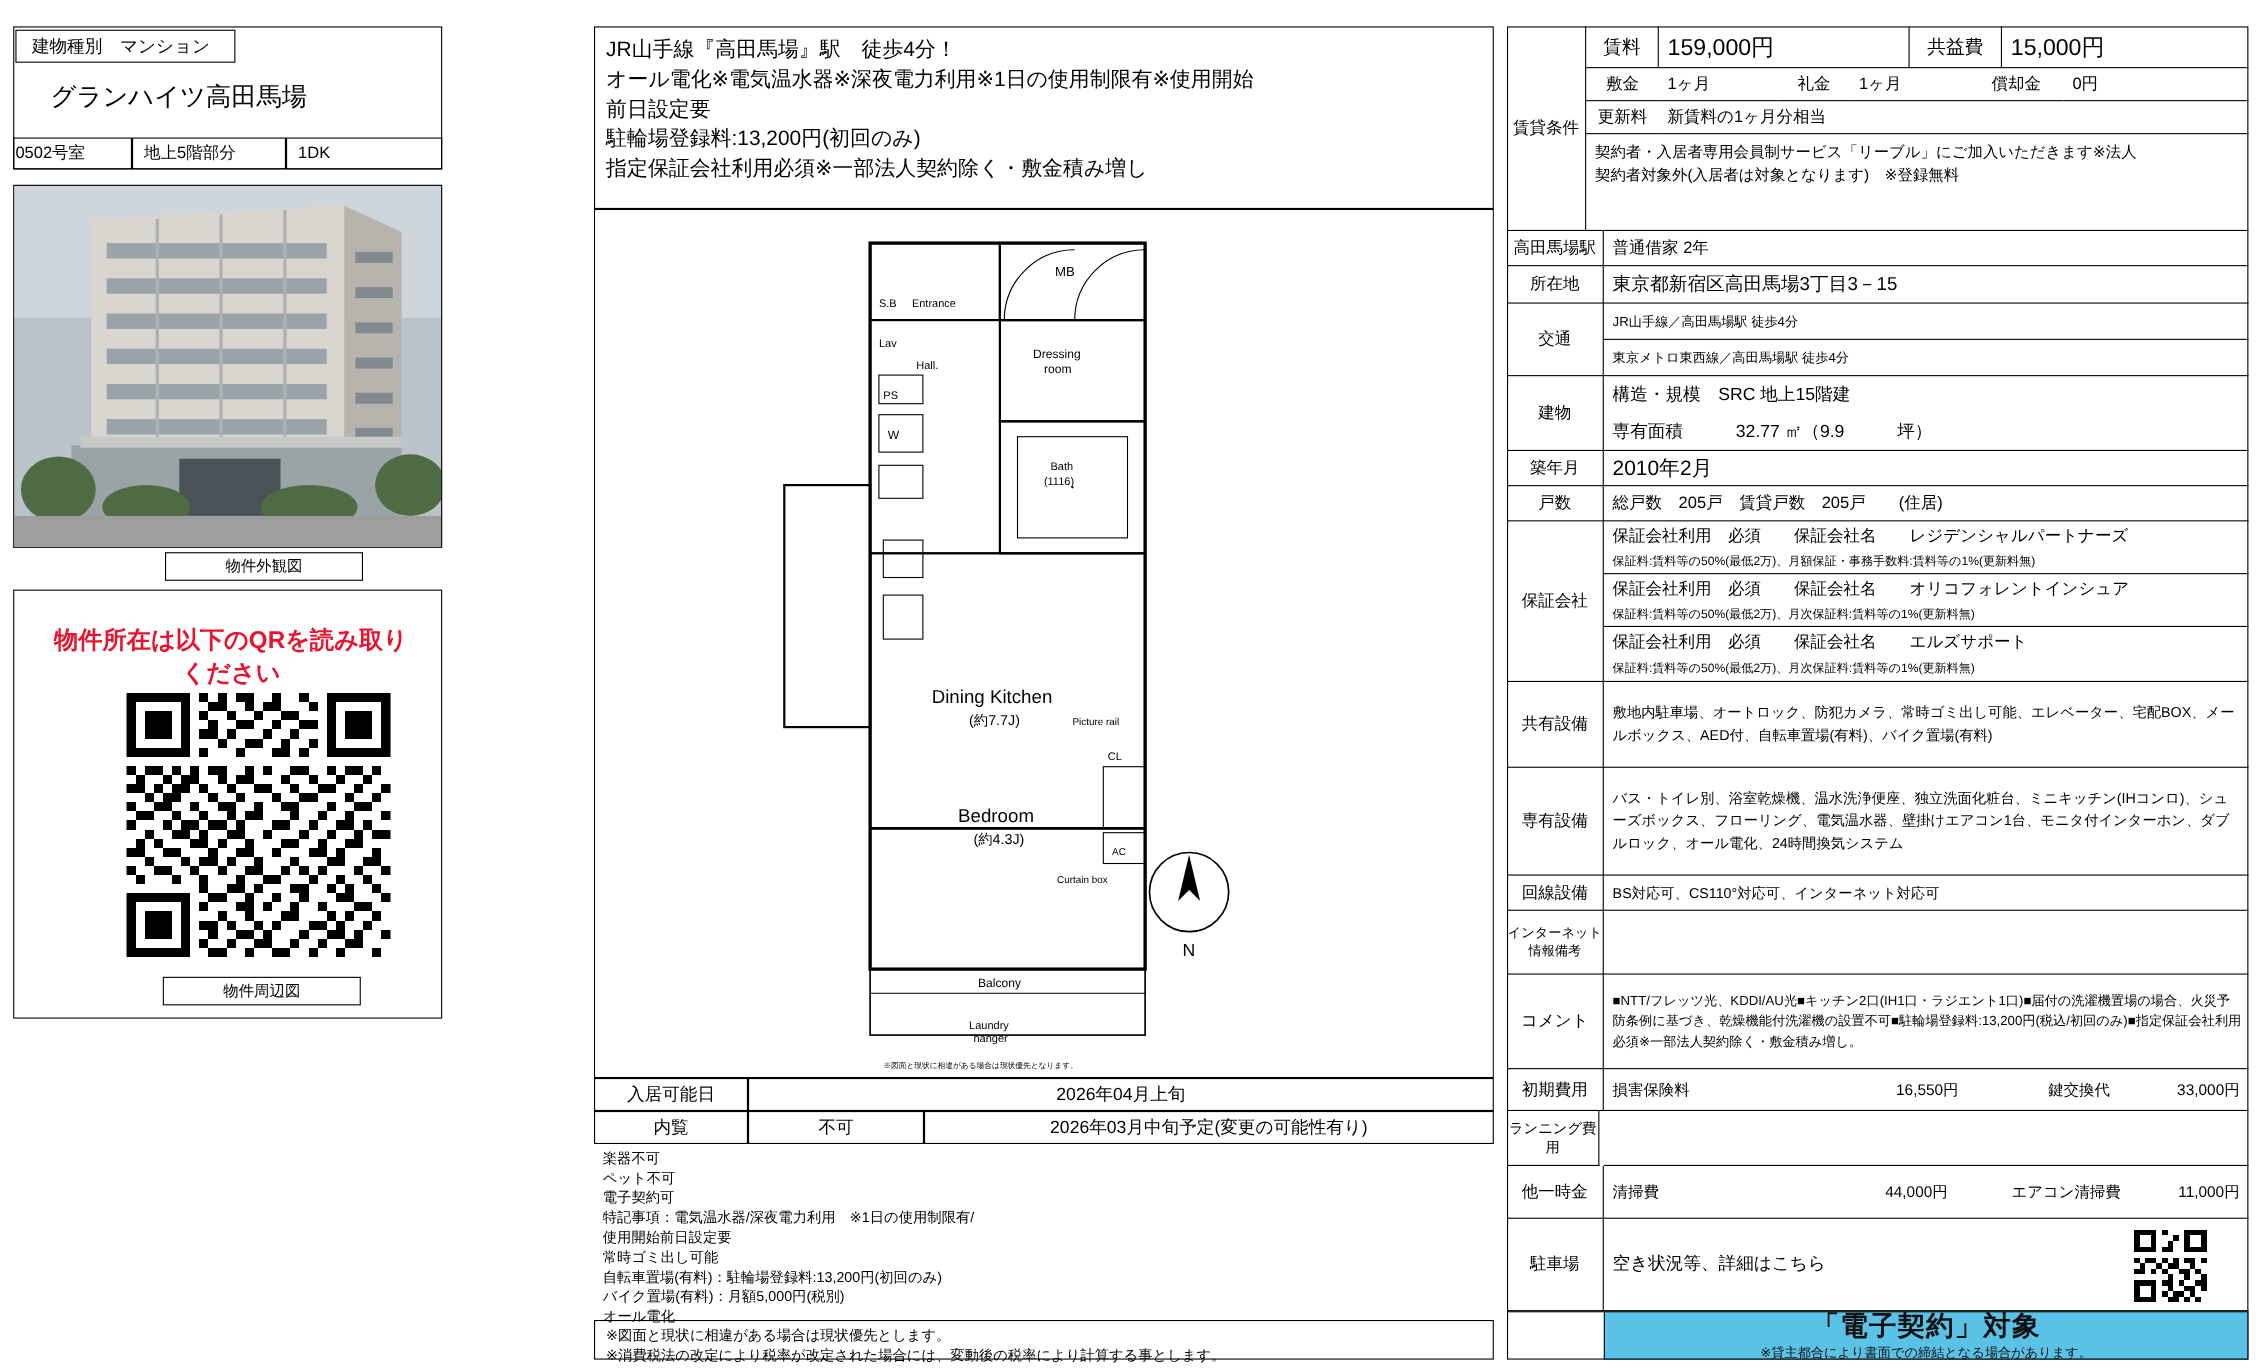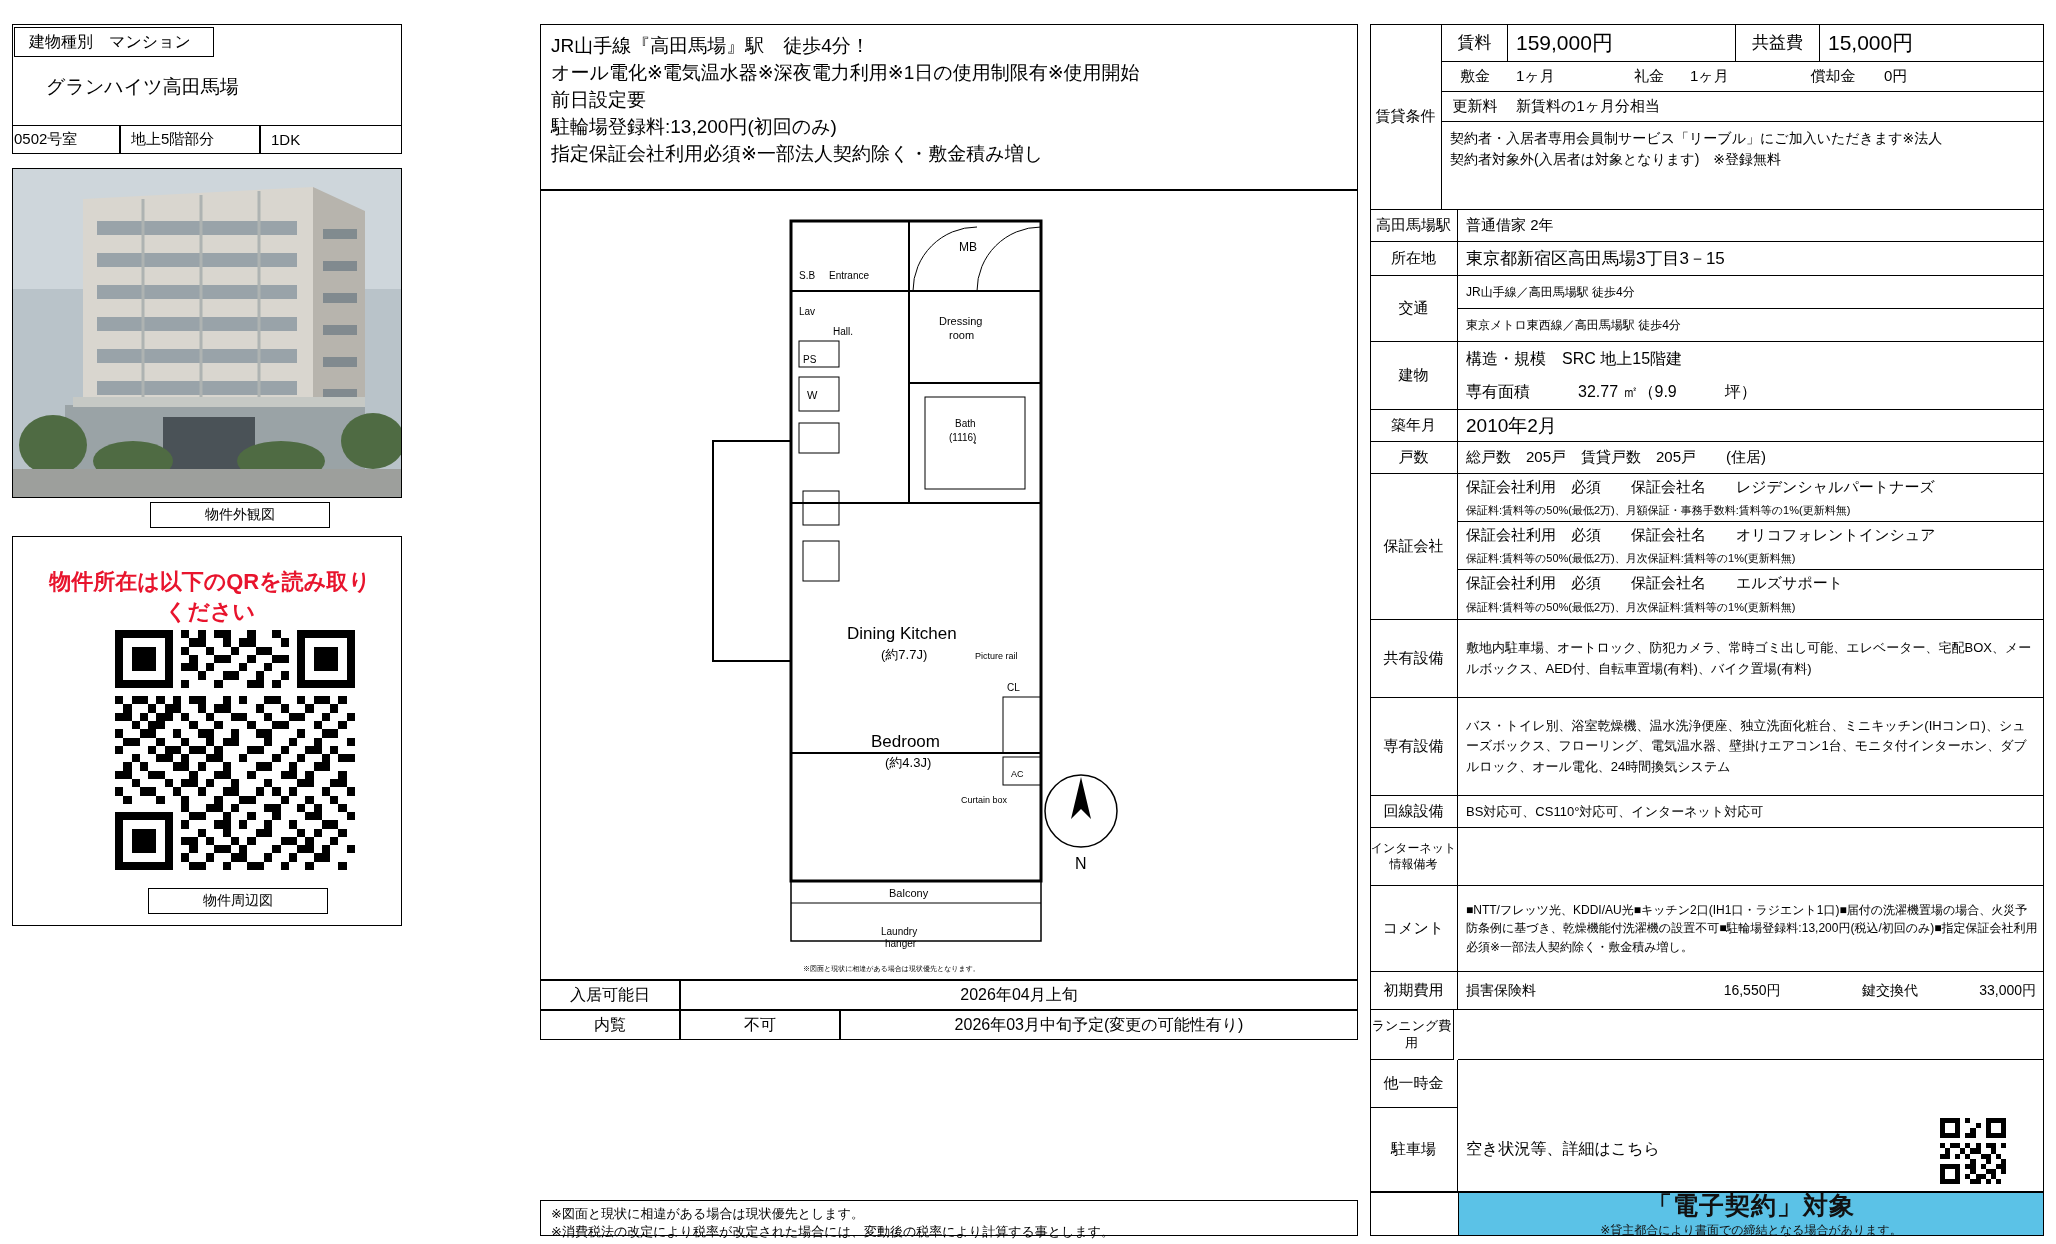--- a/index.html
+++ b/index.html
@@ -40,21 +40,21 @@
   .rlabel{position:absolute;box-sizing:border-box;border-right:1px solid #000;display:flex;align-items:center;justify-content:center;text-align:center;font-size:15px;}
   .rval{position:absolute;box-sizing:border-box;display:flex;align-items:center;padding-left:8px;}
 </style>
 </head>
 <body>
 
 <div id="sheet">
 
   <div class="bx" id="topleft"></div>
   <div class="bx t lft" id="bt-lab">建物種別　マンション</div>
-  <div class="t lft" id="bt-name" style="font-size:19px;padding-left:32px;">グランハイツ高田馬場</div>
+  <div class="t lft" id="bt-name" style="font-size:23px;padding-left:32px;">グランハイツ高田馬場</div>
   <div class="bx t ctr" id="cell-room" style="font-size:15px;justify-content:flex-start;padding-left:1px;">0502号室</div>
   <div class="bx t ctr" id="cell-floor" style="font-size:15px;justify-content:flex-start;padding-left:10px;">地上5階部分</div>
   <div class="bx t ctr" id="cell-type" style="font-size:15px;justify-content:flex-start;padding-left:10px;">1DK</div>
 
   <div class="bx t" id="photo">
     <svg width="388" height="328" viewBox="0 0 388 328" style="display:block">
       <rect x="0" y="0" width="388" height="328" fill="#b9c3c9"></rect>
       <rect x="0" y="0" width="388" height="120" fill="#ced6db"></rect>
 
       <polygon points="70,30 300,18 300,300 70,300" fill="#d9d6cf"></polygon>
@@ -393,20 +393,31 @@
       </g>
     </svg>
   </div>
 
   <div class="bx t ctr" id="movein-l">入居可能日</div>
   <div class="bx t ctr" id="movein-v" style="font-size:16px;">2026年04月上旬</div>
   <div class="bx t ctr" id="view-l">内覧</div>
   <div class="bx t ctr" id="view-v1" style="font-size:16px;">不可</div>
   <div class="bx t ctr" id="view-v2" style="font-size:16px;">2026年03月中旬予定(変更の可能性有り)</div>
 
+  <div class="t" id="notes">
+    <div class="inner wrap">楽器不可
+ペット不可
+電子契約可
+特記事項：電気温水器/深夜電力利用　※1日の使用制限有/
+使用開始前日設定要
+常時ゴミ出し可能
+自転車置場(有料)：駐輪場登録料:13,200円(初回のみ)
+バイク置場(有料)：月額5,000円(税別)
+オール電化</div>
+  </div>
   <div class="bx t" id="foot">
     <div class="inner wrap">※図面と現状に相違がある場合は現状優先とします。
 ※消費税法の改定により税率が改定された場合には、変動後の税率により計算する事とします。</div>
   </div>
 
   <div class="bx" id="r-frame"></div>
 
   <div class="rlabel" style="left:1370px;top:24px;width:72px;height:186px;border-bottom:1px solid #000;">賃貸条件</div>
   <div class="rval" style="left:1442px;top:24px;width:66px;height:38px;border-bottom:1px solid #000;border-right:1px solid #000;font-size:17px;justify-content:center;padding-left:0;">賃料</div>
   <div class="rval" style="left:1508px;top:24px;width:228px;height:38px;border-bottom:1px solid #000;border-right:1px solid #000;font-size:21px;">159,000円</div>
@@ -474,20 +485,26 @@
     <span style="display:inline-block;width:170px;padding-left:8px;font-size:14px;">損害保険料</span>
     <span style="display:inline-block;width:150px;text-align:right;font-size:14px;">16,550円</span>
     <span style="display:inline-block;width:140px;text-align:right;font-size:14px;">鍵交換代</span>
     <span style="display:inline-block;width:120px;text-align:right;padding-right:8px;font-size:14px;">33,000円</span>
   </div>
 
   <div class="rlabel" style="left:1370px;top:1010px;width:84px;height:50px;border-bottom:1px solid #000;font-size:13px;line-height:1.3;">ランニング費用</div>
   <div class="rval" style="left:1458px;top:1010px;width:586px;height:50px;border-bottom:1px solid #000;font-size:14px;"></div>
 
   <div class="rlabel" style="left:1370px;top:1060px;width:88px;height:48px;border-bottom:1px solid #000;">他一時金</div>
+  <div class="rval" style="left:1458px;top:1060px;width:586px;height:48px;border-bottom:1px solid #000;font-size:0;padding:0;">
+    <span style="display:inline-block;width:160px;padding-left:8px;font-size:14px;">清掃費</span>
+    <span style="display:inline-block;width:150px;text-align:right;font-size:14px;">44,000円</span>
+    <span style="display:inline-block;width:160px;text-align:right;font-size:14px;">エアコン清掃費</span>
+    <span style="display:inline-block;width:110px;text-align:right;padding-right:8px;font-size:14px;">11,000円</span>
+  </div>
 
   <div class="rlabel" style="left:1370px;top:1108px;width:88px;height:84px;border-bottom:1px solid #000;">駐車場</div>
   <div class="rval" style="left:1458px;top:1108px;width:586px;height:84px;border-bottom:1px solid #000;font-size:16px;">空き状況等、詳細はこちら</div>
   <div class="t" style="left:1938px;top:1118px;width:70px;height:66px;">
     <svg width="70" height="66" viewBox="0 0 13 13" shape-rendering="crispEdges">
       <rect width="13" height="13" fill="#fff"></rect>
       <g fill="#000">
         <rect x="0" y="0" width="4" height="4"></rect>
           <rect x="1" y="1" width="2" height="2" fill="#fff"></rect>
         <rect x="9" y="0" width="4" height="4"></rect>

